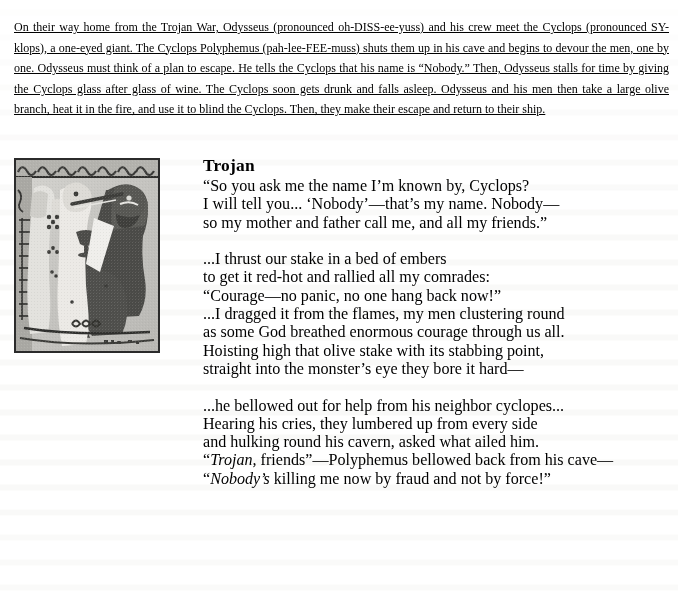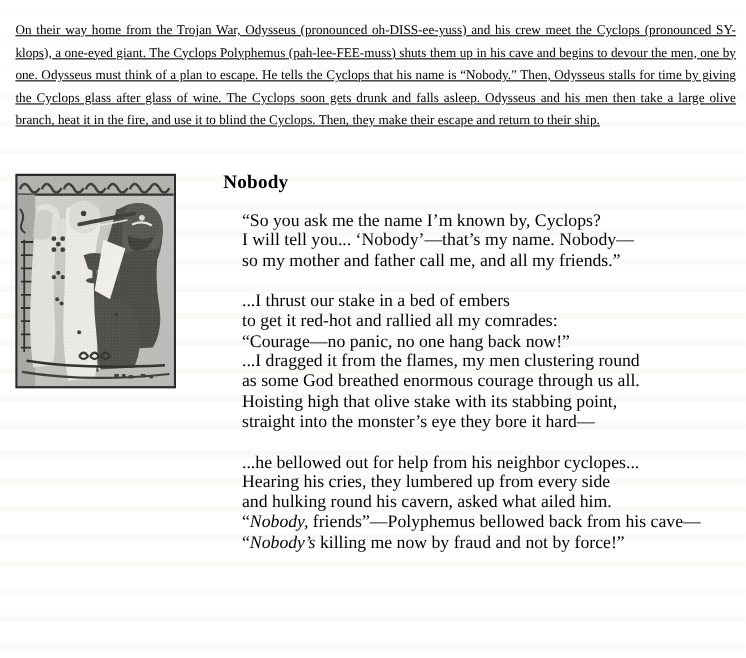--- a/index.html
+++ b/index.html
@@ -85,21 +85,21 @@
     font-size: 17.4px;
     font-weight: bold;
     line-height: 20px;
     margin: 0 0 2px 0;
     letter-spacing: 0.2px;
   }
 
   .stanza {
     font-size: 16.1px;
     line-height: 18.3px;
-    margin: 17px;
+    margin: 0;
     white-space: pre-wrap;
   }
   .stanza + .stanza { margin-top: 18.3px; }
 
   .ital { font-style: italic; }
 </style>
 </head>
 <body>
 
 <div class="bleed"></div>
@@ -216,21 +216,21 @@
           <rect x="101" y="181" width="4" height="3"></rect>
           <rect x="112" y="180" width="4" height="3"></rect>
           <rect x="120" y="181" width="3" height="3"></rect>
         </g>
 
         <rect x="0" y="0" width="142" height="191" fill="url(#grain)" opacity="0.5"></rect>
       </svg>
     </div>
 
     <div class="excerpt-col">
-      <h2 class="excerpt-title">Nobody</h2>
+      <h2 class="excerpt-title">Trojan</h2>
 
       <p class="stanza">“So you ask me the name I’m known by, Cyclops?<br>I will tell you... ‘Nobody’—that’s my name. Nobody—<br>so my mother and father call me, and all my friends.”</p>
       <p class="stanza">...I thrust our stake in a bed of embers<br>to get it red-hot and rallied all my comrades:<br>“Courage—no panic, no one hang back now!”<br>...I dragged it from the flames, my men clustering round<br>as some God breathed enormous courage through us all.<br>Hoisting high that olive stake with its stabbing point,<br>straight into the monster’s eye they bore it hard—</p>
-      <p class="stanza">...he bellowed out for help from his neighbor cyclopes...<br>Hearing his cries, they lumbered up from every side<br>and hulking round his cavern, asked what ailed him.<br>“<span class="ital">Nobody,</span> friends”—Polyphemus bellowed back from his cave—<br>“<span class="ital">Nobody’s</span> killing me now by fraud and not by force!”</p>
+      <p class="stanza">...he bellowed out for help from his neighbor cyclopes...<br>Hearing his cries, they lumbered up from every side<br>and hulking round his cavern, asked what ailed him.<br>“<span class="ital">Trojan,</span> friends”—Polyphemus bellowed back from his cave—<br>“<span class="ital">Nobody’s</span> killing me now by fraud and not by force!”</p>
     </div>
 
   </div>
 </div>
 
 </body></html>

